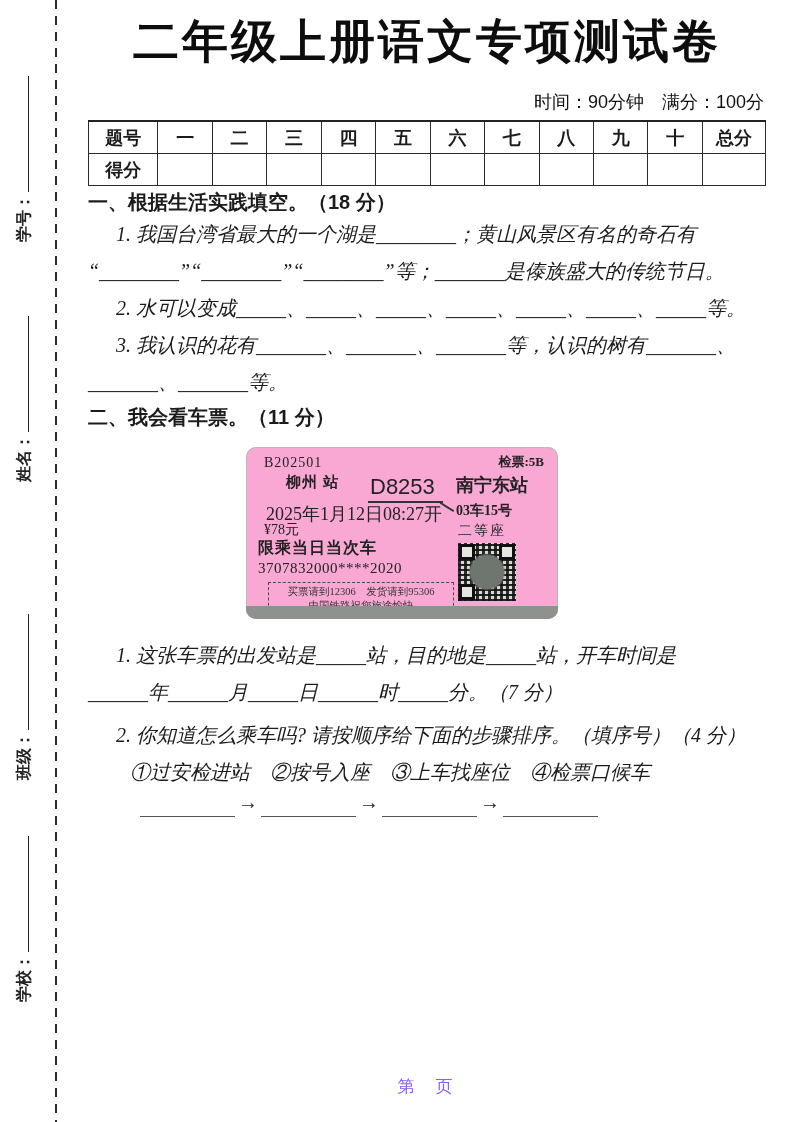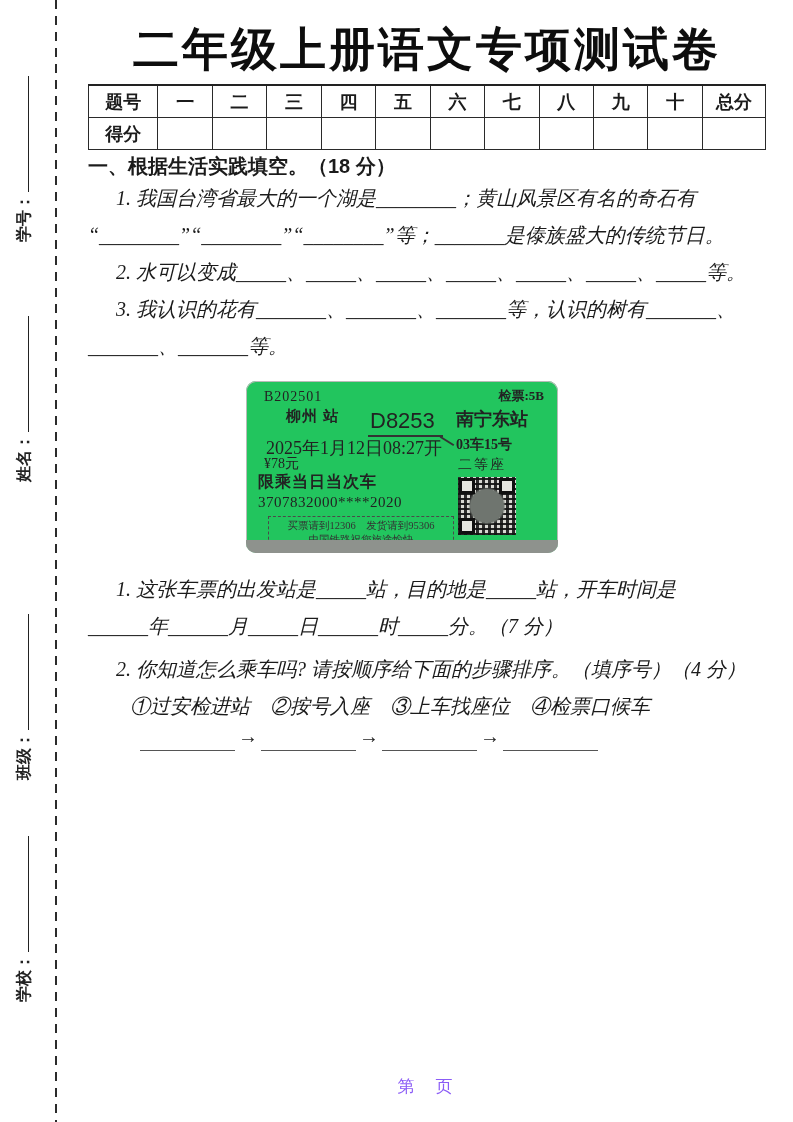--- a/index.html
+++ b/index.html
@@ -23,21 +23,21 @@
     border-bottom:1.6px solid #222;vertical-align:baseline;margin-left:2px;
   }
   #side-xuehao{top:242px;}
   #side-xingming{top:482px;}
   #side-banji{top:780px;}
   #side-xuexiao{top:1002px;}
 
   
   .main{position:absolute;left:88px;top:0;width:678px;}
   .title{
-    margin-top:20px;text-align:center;
+    margin-top:12px;text-align:center;
     font-family:"Liberation Sans", sans-serif;font-weight:bold;
     font-size:46px;letter-spacing:3px;color:#0d0d0d;line-height:58px;
   }
   .subtitle{
     margin-top:26px;text-align:center;
     font-family:"Liberation Sans", sans-serif;font-weight:bold;
     font-size:30px;letter-spacing:1px;line-height:40px;
   }
   .meta{
     margin-top:20px;text-align:right;
@@ -69,21 +69,21 @@
     border-bottom:1.6px solid #555;vertical-align:baseline;
   }
   .arrow{
     display:inline-block;margin:0 3px;transform:translateY(-8px);
     font-size:20px;color:#222;
   }
 
   
   .ticket{
     position:relative;width:312px;height:172px;margin:16px 0 0 158px;
-    background:#22c55e;border-radius:10px;color:#222;
+    background:#f9a8d4;border-radius:10px;color:#222;
     font-family:"Liberation Sans", sans-serif;
     box-shadow:0 0 0 1px #b8bbb7 inset;
   }
   .ticket .abs{position:absolute;}
   .t-serial{left:18px;top:8px;font-size:14px;font-family:"Liberation Serif",serif;letter-spacing:1px;}
   .t-check{right:14px;top:6px;font-size:13px;font-weight:bold;font-family:"Liberation Serif",serif;}
   .t-from{left:40px;top:26px;font-size:15px;font-weight:bold;letter-spacing:1px;}
   .t-trainno{
     left:122px;top:27px;font-size:22px;font-family:Liberation Sans, sans-serif;
     border-bottom:2px solid #333;padding:0 8px 1px 2px;
@@ -137,20 +137,21 @@
 <div class="side-item" id="side-banji">
   <span>班级：</span><span class="blank"></span>
 </div>
 <div class="side-item" id="side-xuexiao">
   <span>学校：</span><span class="blank"></span>
 </div>
 
 <div class="main">
 
   <div class="title">二年级上册语文专项测试卷</div>
+  <div class="meta">时间：90分钟　满分：100分</div>
 
   <table class="score">
     <tbody>
         <tr>
       <td class="c-first">题号</td>
       <td class="c-num">一</td>
       <td class="c-num">二</td>
       <td class="c-num">三</td>
       <td class="c-num">四</td>
       <td class="c-num">五</td>
@@ -178,20 +179,21 @@
   </tbody>
     </table>
 
   <div class="sec-heading">一、根据生活实践填空。（18 分）</div>
   <div class="para l-ind">1. 我国台湾省最大的一个湖是________；黄山风景区有名的奇石有</div>
   <div class="para">“________”“________”“________”等；_______是傣族盛大的传统节日。</div>
   <div class="para l-ind">2. 水可以变成_____、_____、_____、_____、_____、_____、_____等。</div>
   <div class="para l-ind">3. 我认识的花有_______、_______、_______等，认识的树有_______、</div>
   <div class="para">_______、_______等。</div>
 
+  <div class="sec-heading">二、我会看车票。（11 分）</div>
 
   <div class="ticket">
     <div class="abs t-serial">B202501</div>
     <div class="abs t-check">检票:5B</div>
     <div class="abs t-from">柳州 站</div>
     <div class="abs t-trainno">D8253</div>
     <div class="abs t-to">南宁东站</div>
     <div class="abs t-depart">2025年1月12日08:27开</div>
     <div class="abs t-seat">03车15号</div>
     <div class="abs t-price">¥78元</div>

